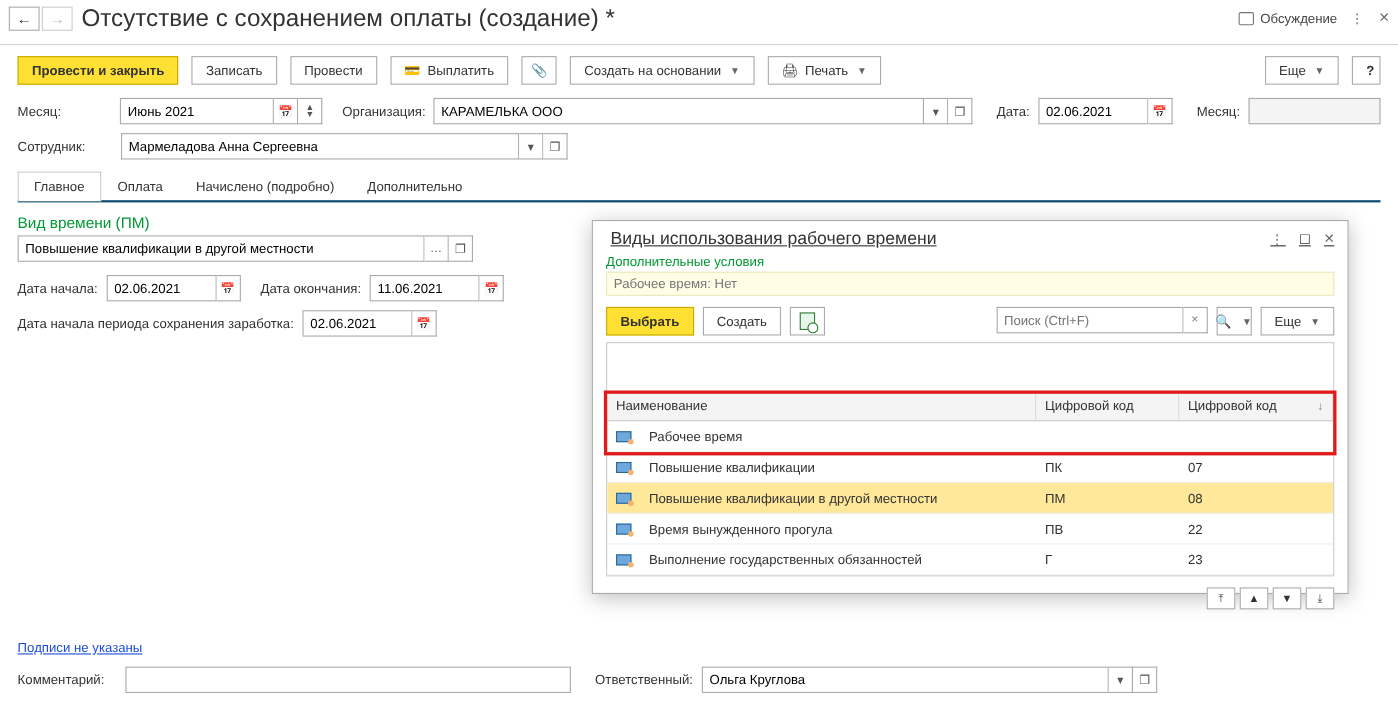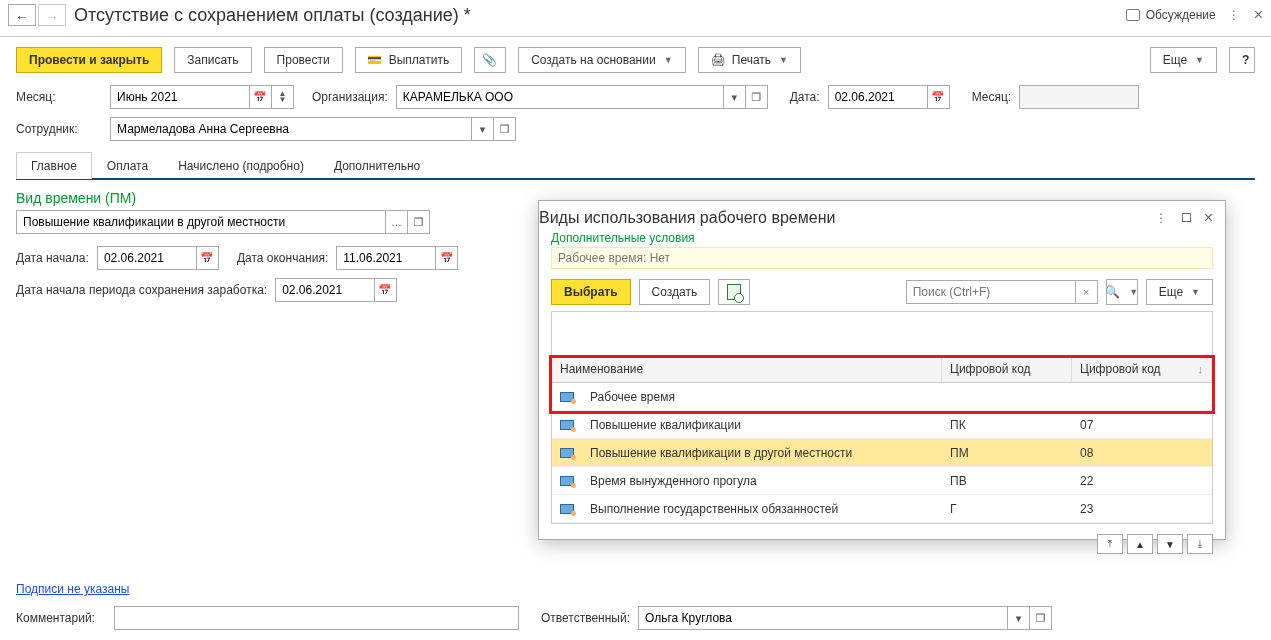--- a/index.html
+++ b/index.html
@@ -22,21 +22,21 @@
   }
   .nav-arrows { display: flex; gap: 2px; margin-right: 8px; }
   .nav-arrow {
     width: 28px; height: 22px;
     border: 1px solid #aaa;
     background: #fff;
     display: flex; align-items: center; justify-content: center;
     font-size: 14px; cursor: pointer;
   }
   .nav-arrow.disabled { color: #bbb; border-color: #ccc; }
-  .page-title { font-size: 18px; color: #333; flex: 1; }
+  .page-title { font-size: 22px; color: #333; flex: 1; }
   .title-right { display: flex; align-items: center; gap: 12px; }
   .discuss { display: flex; align-items: center; gap: 6px; color: #444; cursor: pointer; }
   .discuss-icon { width:14px; height:12px; border:1px solid #777; border-radius:2px; position:relative; }
   .kebab { cursor:pointer; color:#666; letter-spacing:2px; }
   .close-x { cursor:pointer; color:#666; font-size:16px; }
 
   .cmd-bar {
     display:flex; align-items:center; gap:12px;
     padding: 10px 16px 8px 16px;
   }
@@ -95,28 +95,28 @@
   .popup {
     position:absolute;
     left:538px; top:200px;
     width:688px; height:340px;
     border:1px solid #aaa;
     background:#fff;
     box-shadow:0 4px 18px rgba(0,0,0,0.25);
     display:flex; flex-direction:column;
   }
   .popup-title-row {
-    display:flex; align-items:center; padding:8px 12px 4px 0;
+    display:flex; align-items:center; padding:8px 12px 4px 16px;text-decoration:underline;
   }
   .popup-title { font-size:16px; flex:1; }
   .popup-info { padding:0 12px 6px 12px; }
   .green-text { color:#009933; }
   .gray-band { background:#fffde5; border:1px solid #eee8b8; padding:3px 6px; color:#777; margin-top:2px; }
   .popup-toolbar {
-    display:flex; align-items:center; gap:8px; padding:4px 12px 6px 12px;
+    display:flex; gap:8px; padding:4px 12px 6px 12px;
   }
   .search-wrap { margin-left:auto; display:flex; }
   .search-input { width:170px; }
   .table {
     border:1px solid #ccc; margin:0 12px 6px 12px; flex:1;
     display:flex; flex-direction:column;
   }
   .thead { display:flex; background:#f4f4f4; border-bottom:1px solid #ccc;margin-top:44px; }
   .th { padding:6px 8px; border-right:1px solid #ddd; font-size:12px; }
   .th.name { flex:1; }
@@ -217,21 +217,21 @@
         </div>
       <div class="field-btn">
           <span class="updown">
             <span>▲</span>
             <span>▼</span>
           </span>
         </div>
     </div>
     <span class="lbl" style="margin-left:10px">Организация:</span>
     <div class="field-wrap">
-      <input class="field" style="width: 328px;" value="КАРАМЕЛЬКА ООО">
+      <input class="field" style="width: 446px;" value="КАРАМЕЛЬКА ООО">
       <div class="field-btn">▾</div>
       <div class="field-btn">
           <span class="open-icon"></span>
         </div>
     </div>
     <span class="lbl" style="margin-left:14px">Дата:</span>
     <div class="field-wrap">
       <input class="field" style="width: 100px;" value="02.06.2021">
       <div class="field-btn">
           <span class="cal-icon"></span>

